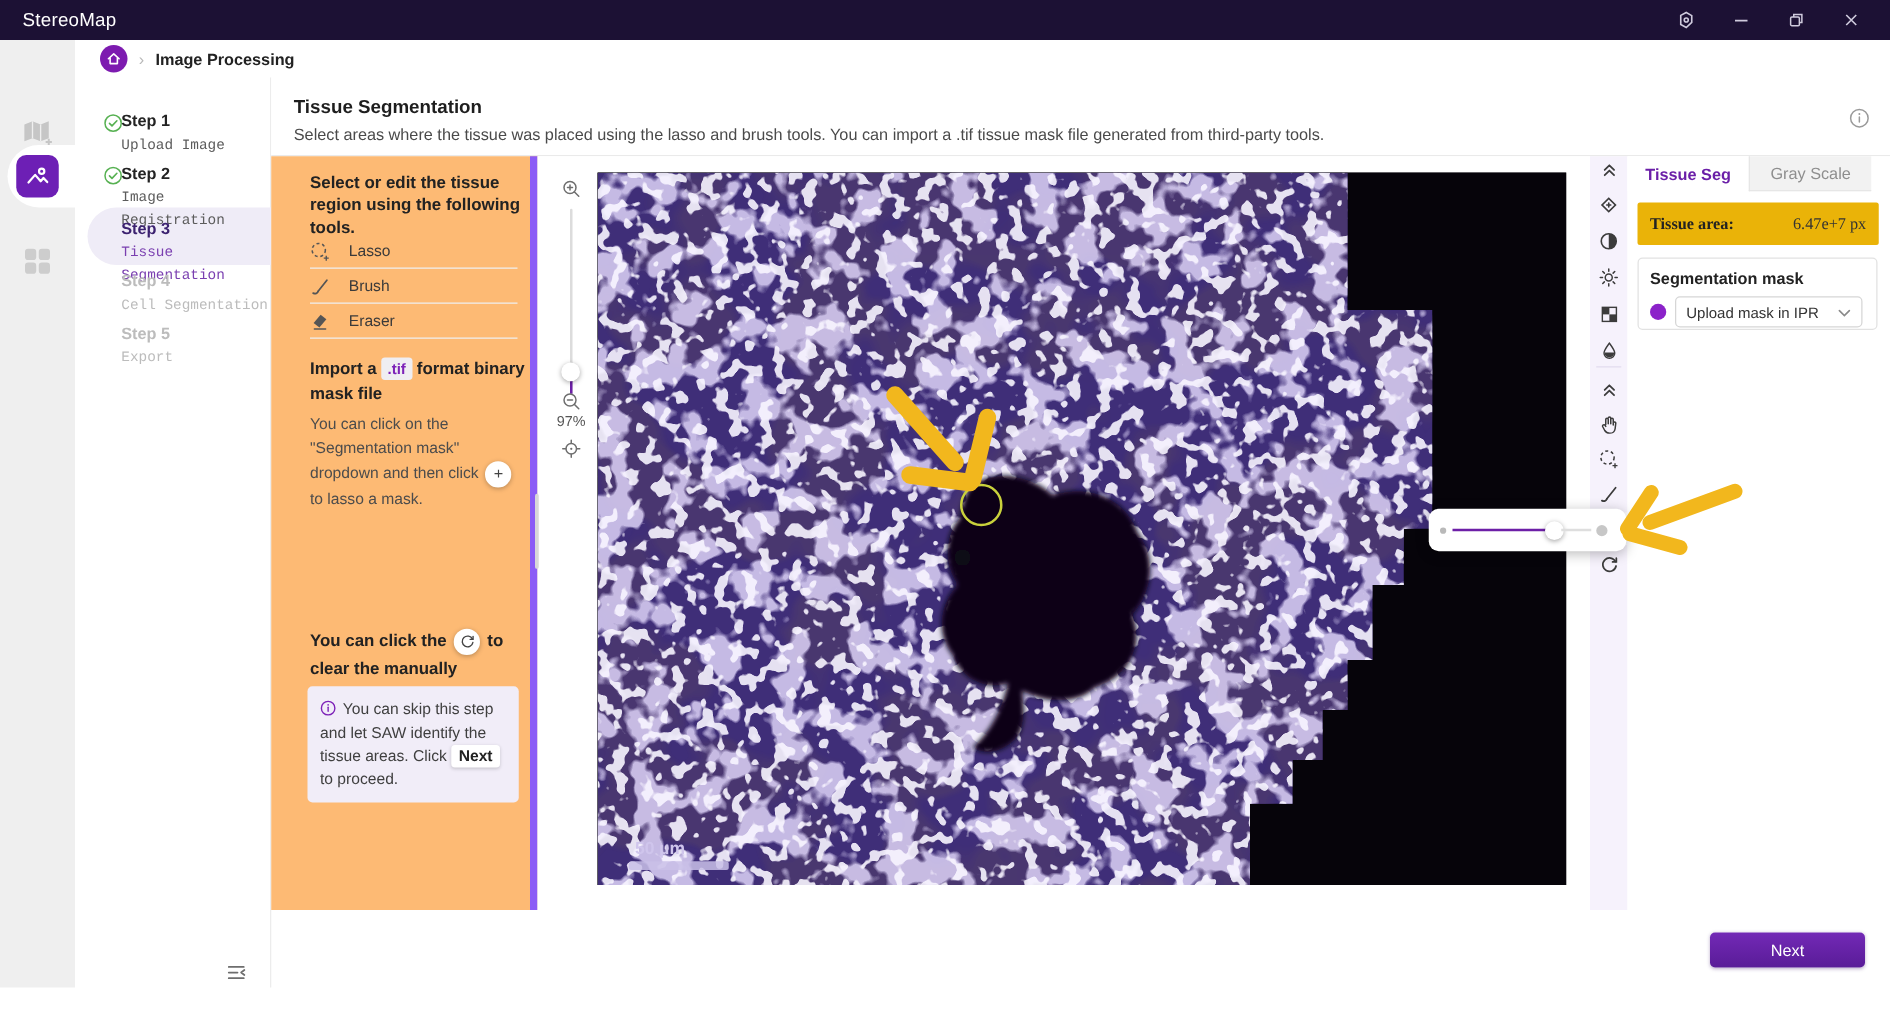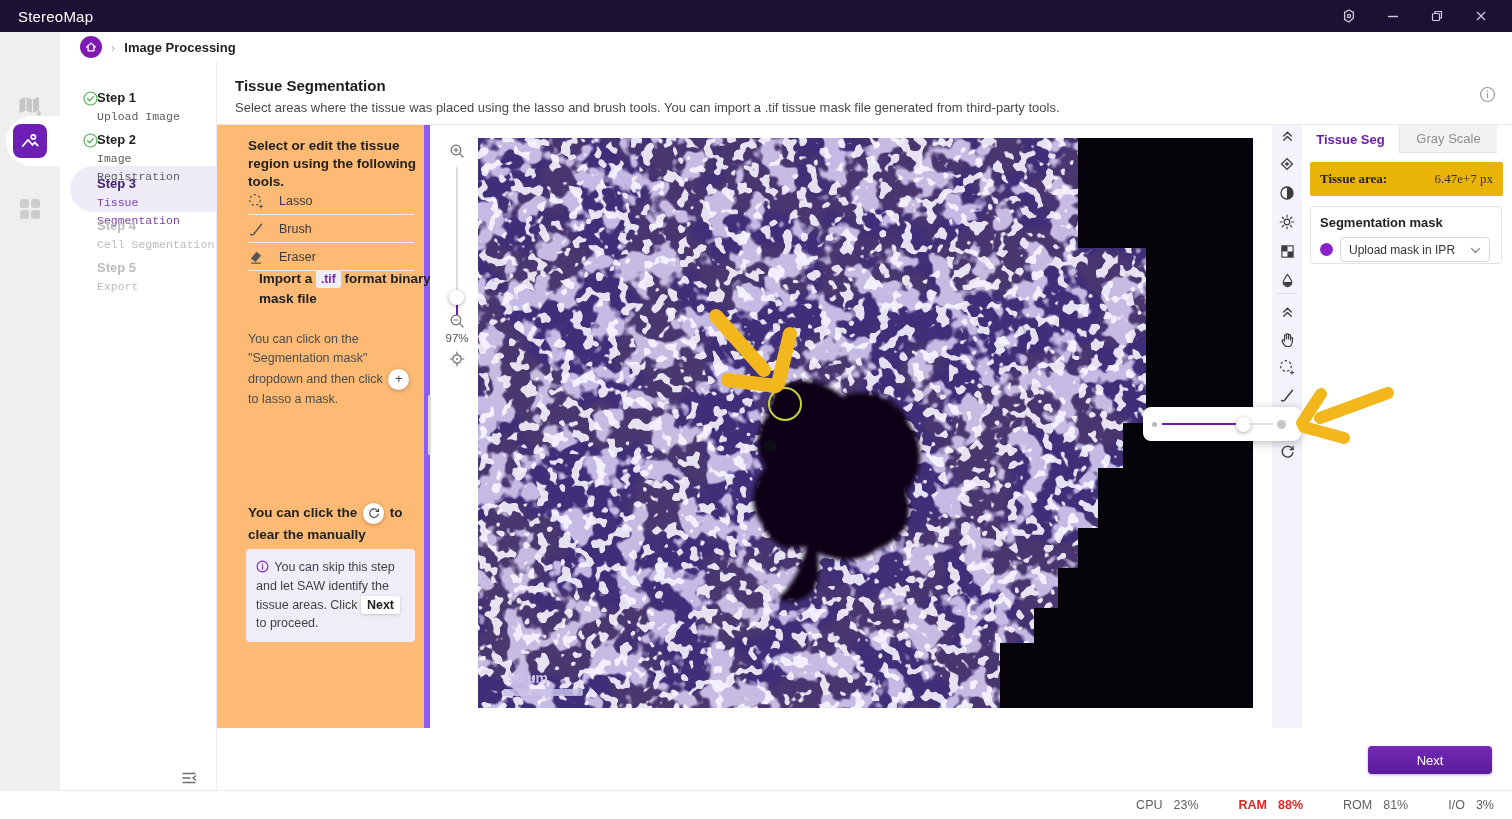--- a/index.html
+++ b/index.html
@@ -45,21 +45,21 @@
   .content-header { position:absolute; left:217px; top:62px; width:1295px; height:63px; background:#fff; border-bottom:1px solid #eaeaea; }
   .page-title { position:absolute; left:18px; top:15px; font-size:15px; font-weight:bold; color:#1e1e1e; }
   .page-desc { position:absolute; left:18px; top:38px; font-size:13px; color:#4a4a4a; }
   .header-info { position:absolute; right:16px; top:24px; }
 
   
   .tool-col { position:absolute; left:217px; top:125px; width:213px; height:603px; background:#fdba74; border-right:6px solid #8b5cf6; }
   .tc-intro { position:absolute; left:31px; top:12px; width:168px; font-size:13.5px; font-weight:bold; color:#222; line-height:1.32; }
   .tool-row { position:absolute; left:31px; width:166px; height:28px; display:flex; align-items:center; gap:15px; border-bottom:1px solid #efefef; }
   .tool-row .t-label { font-size:12.5px; color:#3a3a3a; }
-  .tc-h2 { position:absolute; left:31px; top:144px; width:172px; font-size:13.5px; font-weight:bold; color:#222; line-height:1.5;margin-left:11px; }
+  .tc-h2 { position:absolute; left:31px; top:160px; width:172px; font-size:13.5px; font-weight:bold; color:#222; line-height:1.5; }
   .chip-tif { display:inline-block; background:#efeef2; border-radius:3px; padding:0 5px; color:#7d22b8; font-size:12px; font-weight:bold; }
   .tc-p { position:absolute; left:31px; width:170px; font-size:12.5px; color:#4c4c4c; line-height:1.55; }
   .chip-circle { display:inline-flex; width:21px; height:21px; border-radius:50%; background:#fff;
     box-shadow:0 1px 4px rgba(0,0,0,.28); align-items:center; justify-content:center;
     font-size:13px; color:#444; vertical-align:middle; margin:0 2px; }
   .tc-h3 { position:absolute; left:31px; top:377px; width:172px; font-size:13.5px; font-weight:bold; color:#222; line-height:1.6; }
   .note-box { position:absolute; left:29px; top:424px; width:169px; background:#f1edf8; border-radius:4px; padding:9px 10px;
     font-size:12.5px; color:#3f3f3f; line-height:1.5; }
   .chip-next { display:inline-block; background:#fff; border-radius:3px; padding:0 6px; font-weight:bold; color:#222;
     box-shadow:0 1px 3px rgba(0,0,0,.18); }
@@ -506,32 +506,14 @@
   <svg class="arrow-overlay" style="left:1294px; top:384px;" width="104" height="76" viewBox="0 0 104 76">
     <g stroke="#f2b71d" stroke-width="12" stroke-linecap="round" fill="none">
       <path d="M94,9 L26,34"></path>
       <path d="M27,10 L8,39"></path>
       <path d="M50,54 L10,43"></path>
     </g>
   </svg>
 
   <button class="next-btn">Next</button>
 
-  <div class="status-bar">
-    <span class="stat">
-      <span>CPU</span>
-      <span>23%</span>
-    </span>
-    <span class="stat alert">
-      <span>RAM</span>
-      <span>88%</span>
-    </span>
-    <span class="stat">
-      <span>ROM</span>
-      <span>81%</span>
-    </span>
-    <span class="stat">
-      <span>I/O</span>
-      <span>3%</span>
-    </span>
-  </div>
 
 </div>
 
 </body></html>

